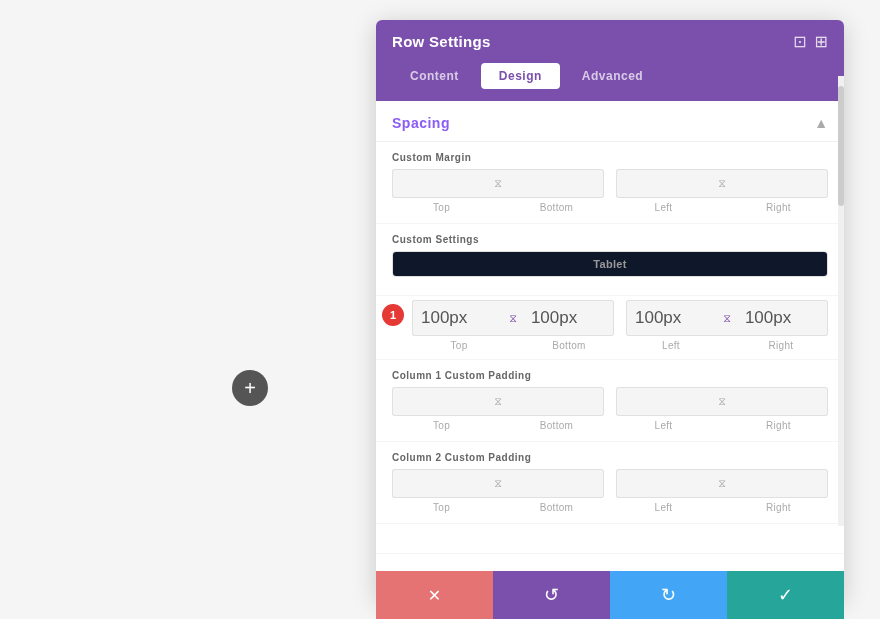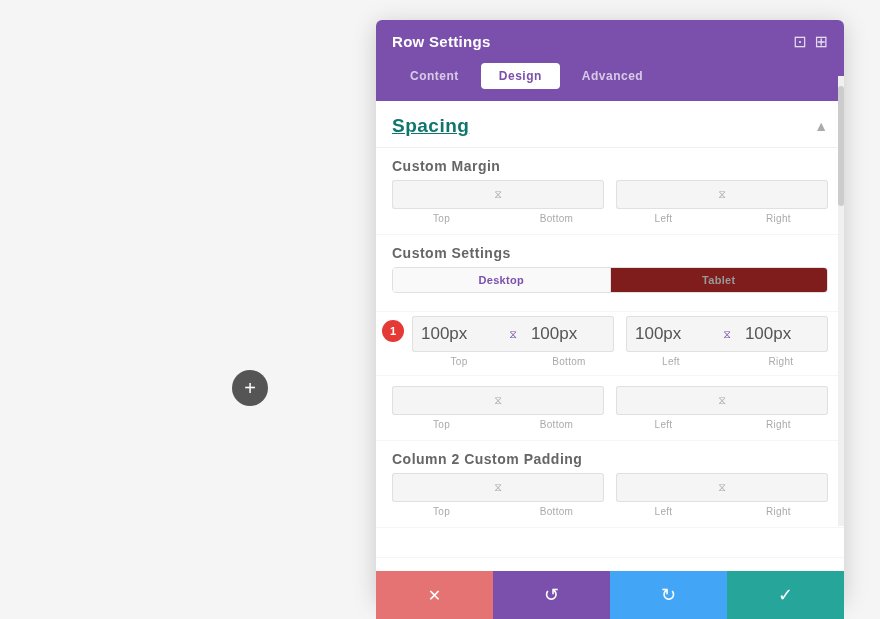--- a/index.html
+++ b/index.html
@@ -105,40 +105,39 @@
 
     .section-header {
       display: flex;
       align-items: center;
       justify-content: space-between;
       padding: 14px 16px 10px;
       border-bottom: 1px solid #f0f0f0;
     }
 
     .section-title {
-      color: #0f766e;
-      font-size: 19px;
+      color: #8b5cf6;
+      font-size: 14px;
       font-weight: 600;
       letter-spacing: 0.5px;
-      text-decoration: underline;
     }
 
     .section-toggle {
       color: #aaa;
       font-size: 14px;
       cursor: pointer;
     }
 
     .field-group {
       padding: 10px 16px;
       border-bottom: 1px solid #f5f5f5;
     }
 
     .field-label {
-      font-size: 14px;
+      font-size: 10px;
       color: #666;
       font-weight: 600;
       letter-spacing: 0.5px;
       margin-bottom: 6px;
     }
 
     .sub-labels {
       display: flex;
       gap: 8px;
       margin-top: 4px;
@@ -166,21 +165,21 @@
       margin-bottom: 8px;
     }
 
     .device-tab {
       flex: 1;
       padding: 6px 8px;
       text-align: center;
       font-size: 11px;
       font-weight: 600;
       cursor: pointer;
-      background: #7f1d1d;
+      background: #0f172a;
       color: #999;
       border-right: 1px solid #e0e0e0;
       letter-spacing: 0.3px;
     }
 
     .device-tab:last-child { border-right: none; }
     .device-tab.active {
       background: #f9f9f9;
       color: #7b4fac;
     }
@@ -340,21 +339,20 @@
         <div class="sub-label-pair">
           <span class="sub-label">Left</span>
           <span class="sub-label">Right</span>
         </div>
       </div>
     </div>
 
     <div class="field-group">
       <div class="field-label">Custom Settings</div>
       <div class="device-tabs">
-        <div class="device-tab active">Desktop</div>
         <div class="device-tab">Tablet</div>
       </div>
     </div>
 
     <div class="padding-row-container">
       <div class="step-badge">1</div>
       <div style="padding-left:20px;">
         <div class="two-col">
           <div class="col-half">
             <div class="inp" style="border-radius:3px 0 0 3px;border-right:none;">100px</div>
@@ -374,20 +372,21 @@
           </div>
           <div class="sub-label-pair">
             <span class="sub-label">Left</span>
             <span class="sub-label">Right</span>
           </div>
         </div>
       </div>
     </div>
 
     <div class="field-group">
+      <div class="field-label">Column 1 Custom Padding</div>
       <div class="two-col">
         <div class="col-half">
           <div class="inp" style="border-radius:3px 0 0 3px;border-right:none;"></div>
           <div class="link-btn">⧖</div>
           <div class="inp inp-right"></div>
         </div>
         <div class="col-half">
           <div class="inp" style="border-radius:3px 0 0 3px;border-right:none;"></div>
           <div class="link-btn">⧖</div>
           <div class="inp inp-right"></div>

